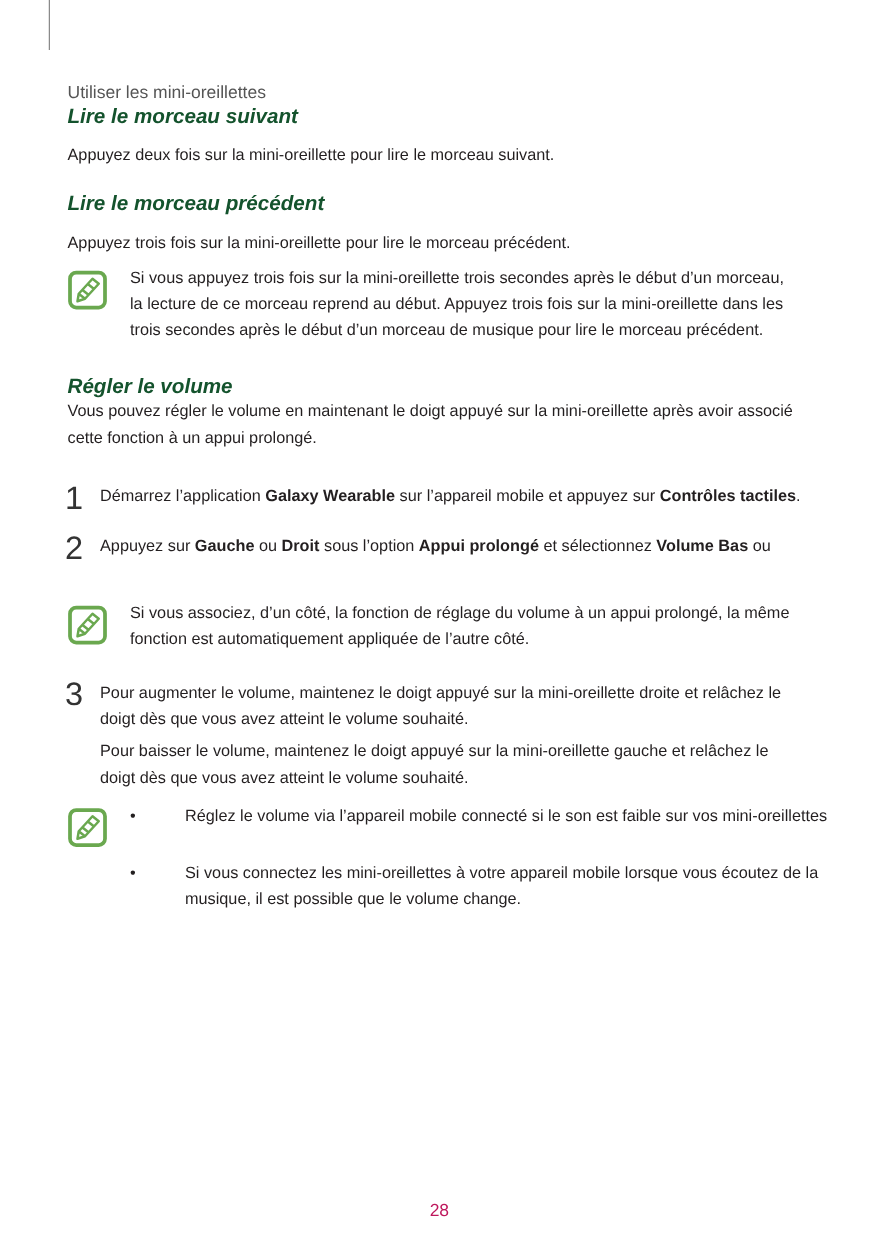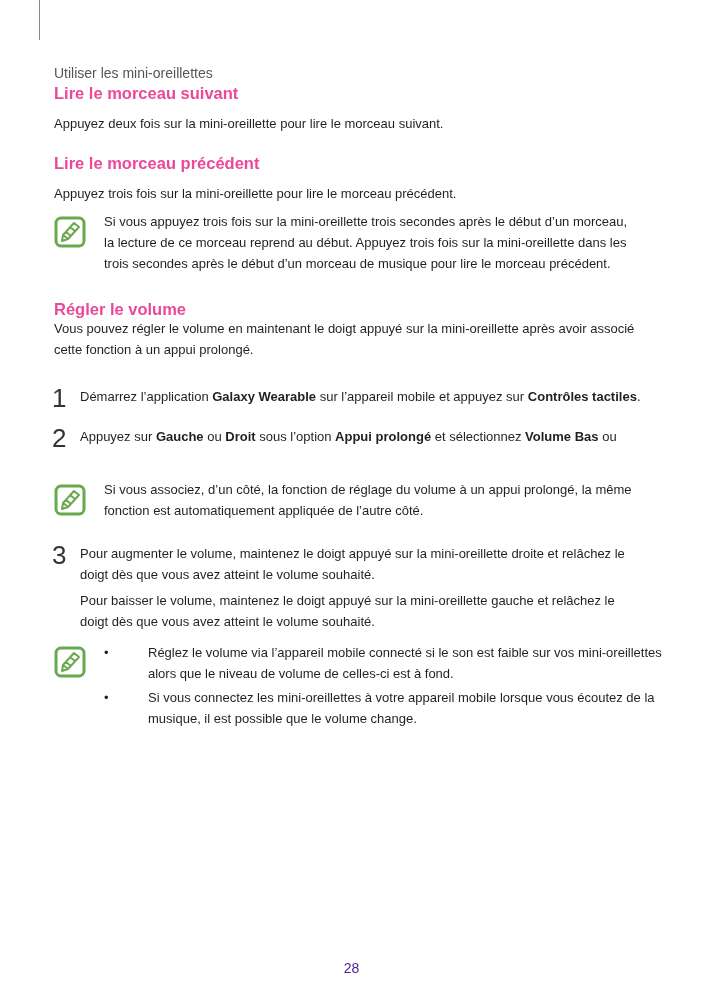--- a/index.html
+++ b/index.html
@@ -1,29 +1,29 @@
 <!DOCTYPE html>
 <html><head>
 <meta charset="utf-8">
 <style>
   html, body { margin:0; padding:0; background:#fff; }
   body { width:703px; height:994px; position:relative; overflow:hidden;
          font-family:"Liberation Sans", sans-serif; color:#231f20; }
   .vline { position:absolute; left:39px; top:0; width:1px; height:40px; background:#8a8a8a; }
   .header { position:absolute; left:54px; top:26px; font-size:14px; color:#555;margin-top:39px; }
-  .h2 { position:absolute; left:54px; font-size:16.5px; font-weight:bold; color:#ec4899; }
+  .h2 { position:absolute; left:54px; font-size:16.5px; font-weight:bold; color:#14532d;font-style:italic; }
   .p { position:absolute; left:54px; font-size:13px; line-height:21px; width:600px; }
   .note-icon { position:absolute; left:54px; width:32px; height:32px; }
   .note-text { position:absolute; left:104px; font-size:13px; line-height:21px; width:545px; }
   .stepnum { position:absolute; left:52px; font-size:26px; color:#333; font-weight:normal; line-height:26px; }
   .step { position:absolute; left:80px; font-size:13px; line-height:21px; width:575px; }
   b { font-weight:bold; }
   .bul { position:absolute; left:104px; font-size:13px; line-height:21px; }
   .bul-text { position:absolute; left:120px; font-size:13px; line-height:21px; width:530px;margin-left:28px; }
-  .pagenum { position:absolute; left:0; width:703px; top:960px; text-align:center; font-size:14px; color:#4c1d95; }
+  .pagenum { position:absolute; left:0; width:703px; top:960px; text-align:center; font-size:14px; color:#be185d; }
 </style>
 </head>
 <body>
 
 <div class="vline"></div>
 <div class="header">Utiliser les mini-oreillettes</div>
 
 <div class="h2" style="top:84px">Lire le morceau suivant</div>
 <div class="p" style="top:113px">Appuyez deux fois sur la mini-oreillette pour lire le morceau suivant.</div>
 
@@ -74,21 +74,20 @@
   <div>doigt dès que vous avez atteint le volume souhaité.</div>
 </div>
 
 <svg class="note-icon" style="top:646px" viewBox="0 0 32 32">
   <rect x="2" y="2" width="28" height="28" rx="5" fill="none" stroke="#6aa84f" stroke-width="3"></rect>
   <path d="M8 25 L9 19 L20 7 L25 11 L14 23 Z M9 19 L14 23 M12 16 L17 20 M16 11 L21 15" fill="none" stroke="#6aa84f" stroke-width="2" stroke-linejoin="round"></path>
 </svg>
 <div class="bul" style="top:642px">•</div>
 <div class="bul-text" style="top:642px">
   <div>Réglez le volume via l’appareil mobile connecté si le son est faible sur vos mini-oreillettes</div>
-  <div>alors que le niveau de volume de celles-ci est à fond.</div>
 </div>
 <div class="bul" style="top:687px">•</div>
 <div class="bul-text" style="top:687px">
   <div>Si vous connectez les mini-oreillettes à votre appareil mobile lorsque vous écoutez de la</div>
   <div>musique, il est possible que le volume change.</div>
 </div>
 
 <div class="pagenum">28</div>
 
 </body></html>

